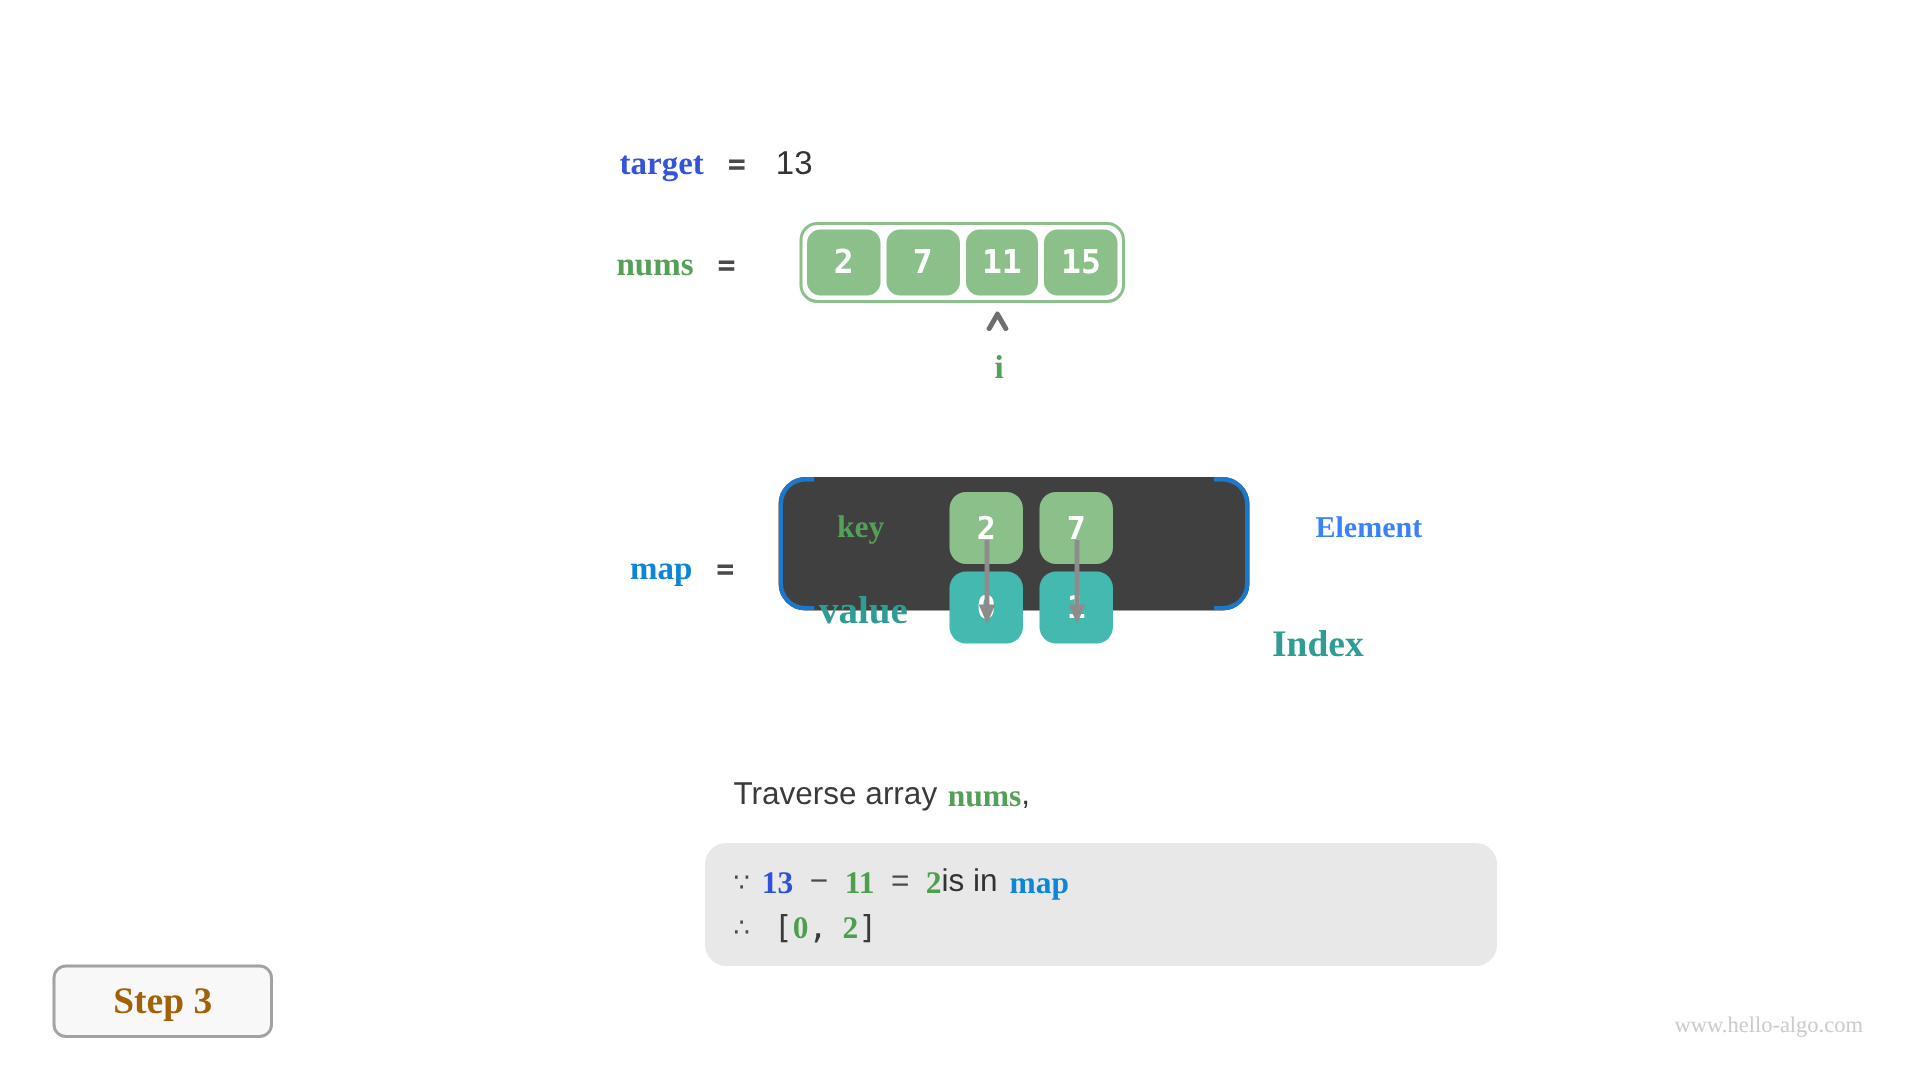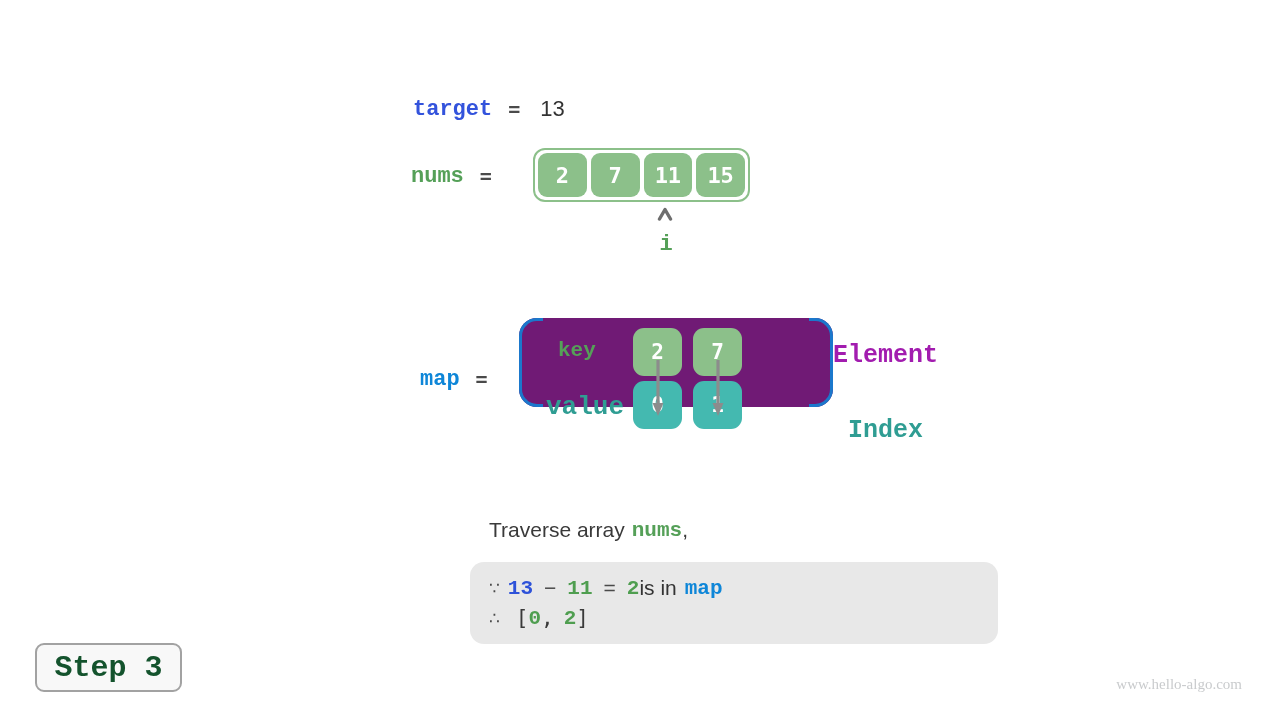--- a/index.html
+++ b/index.html
@@ -1,18 +1,18 @@
 <!DOCTYPE html>
 <html><head>
 <meta charset="utf-8">
 <style>
   html,body{margin:0;padding:0;background:#fff;}
   .canvas{position:relative;width:1280px;height:720px;background:#ffffff;overflow:hidden;
           font-family:"Liberation Sans",sans-serif;}
-  .mono{font-family:Liberation Mono, monospace;font-weight:bold;}
+  .mono{font-family:Liberation Serif, serif;font-weight:bold;}
   .row{position:absolute;display:flex;align-items:center;}
 
   
   .target-row{left:413px;top:95px;height:28px;}
   .target-label{font-size:22px;color:#3353DC;}
   .eq{font-family:"DejaVu Sans Mono",monospace;font-weight:bold;font-size:20px;color:#4a4a4a;margin-left:16px;}
   .target-val{font-size:22px;color:#333;margin-left:20px;}
 
   
   .nums-label-row{left:411px;top:162px;height:28px;}
@@ -21,34 +21,34 @@
              border:2px solid #8CC08A;border-radius:12px;background:#fff;display:flex;gap:4px;padding:3px;}
   .array-cell{flex:1;background:#8CC08A;border-radius:9px;display:flex;align-items:center;justify-content:center;
               color:#fff;font-family:"DejaVu Sans Mono",monospace;font-weight:bold;font-size:22px;}
   .caret{position:absolute;left:657px;top:207px;}
   .i-label{position:absolute;left:658px;top:232px;width:16px;text-align:center;
            font-size:22px;color:#55A058;}
 
   
   .map-label-row{left:420px;top:365px;height:28px;}
   .map-label{font-size:22px;color:#0E86D8;}
-  .map-box{position:absolute;left:519px;top:318px;width:314px;height:89px;background:#701a75;border-radius:18px;}
+  .map-box{position:absolute;left:519px;top:318px;width:314px;height:89px;background:#404040;border-radius:18px;}
   .bracket{position:absolute;top:0;bottom:0;width:24px;box-sizing:border-box;}
   .bracket.left{left:0;border:3px solid #1B78CC;border-right:none;border-radius:18px 0 0 18px;}
   .bracket.right{right:0;border:3px solid #1B78CC;border-left:none;border-radius:0 18px 18px 0;}
   .key-label{position:absolute;left:39px;top:21px;font-size:21px;color:#55A058;}
   .value-label{position:absolute;left:27px;top:74px;font-size:26px;color:#2F9D93;}
   .map-cell{position:absolute;width:49px;height:48px;border-radius:11px;display:flex;align-items:center;
             justify-content:center;color:#fff;font-family:"DejaVu Sans Mono",monospace;font-weight:bold;font-size:21px;}
   .map-cell.key{top:10px;background:#8CC08A;}
   .map-cell.value{top:63px;background:#44B9B0;}
   .mc1{left:114px;} .mc2{left:174px;}
   .map-arrow{position:absolute;top:42px;}
   .ma1{left:132px;} .ma2{left:192px;}
-  .element-label{position:absolute;left:833px;top:341px;font-size:25px;color:#a21caf;}
+  .element-label{position:absolute;left:877px;top:341px;font-size:20px;color:#3b82f6;}
   .index-label{position:absolute;left:848px;top:416px;font-size:25px;color:#2F9D93;}
 
   
   .caption-row{left:489px;top:517px;height:26px;font-size:21px;color:#3A3A3A;}
   .caption-code{font-size:21px;color:#55A058;margin-left:7px;}
 
   
   .result-box{position:absolute;left:470px;top:562px;width:528px;height:82px;box-sizing:border-box;
               background:#E8E8E8;border-radius:14px;padding:11px 0 0 19px;}
   .r-line{display:flex;align-items:center;height:30px;font-size:21px;color:#333;}
@@ -58,21 +58,21 @@
   .r-azure{font-size:21px;color:#0E86D8;}
   .r-op{margin:0 11px;color:#4a4a4a;}
   .r-plain{}
   .r-brk{font-family:"DejaVu Sans Mono",monospace;color:#3A3A3A;}
   .ml8{margin-left:8px;} .mr2{margin-right:2px;}
 
   
   .step-badge{position:absolute;left:35px;top:643px;width:147px;height:49px;box-sizing:border-box;
               background:#F8F8F8;border:2px solid #A2A2A2;border-radius:9px;
               display:flex;align-items:center;justify-content:center;}
-  .step-label{font-size:30px;color:#14532d;}
+  .step-label{font-size:25px;color:#a16207;}
 
   
   .watermark{position:absolute;right:38px;top:676px;font-family:Liberation Serif, serif;
              font-size:15px;color:#C9CBCD;}
 </style>
 </head>
 <body>
 
 <div class="canvas">
 

